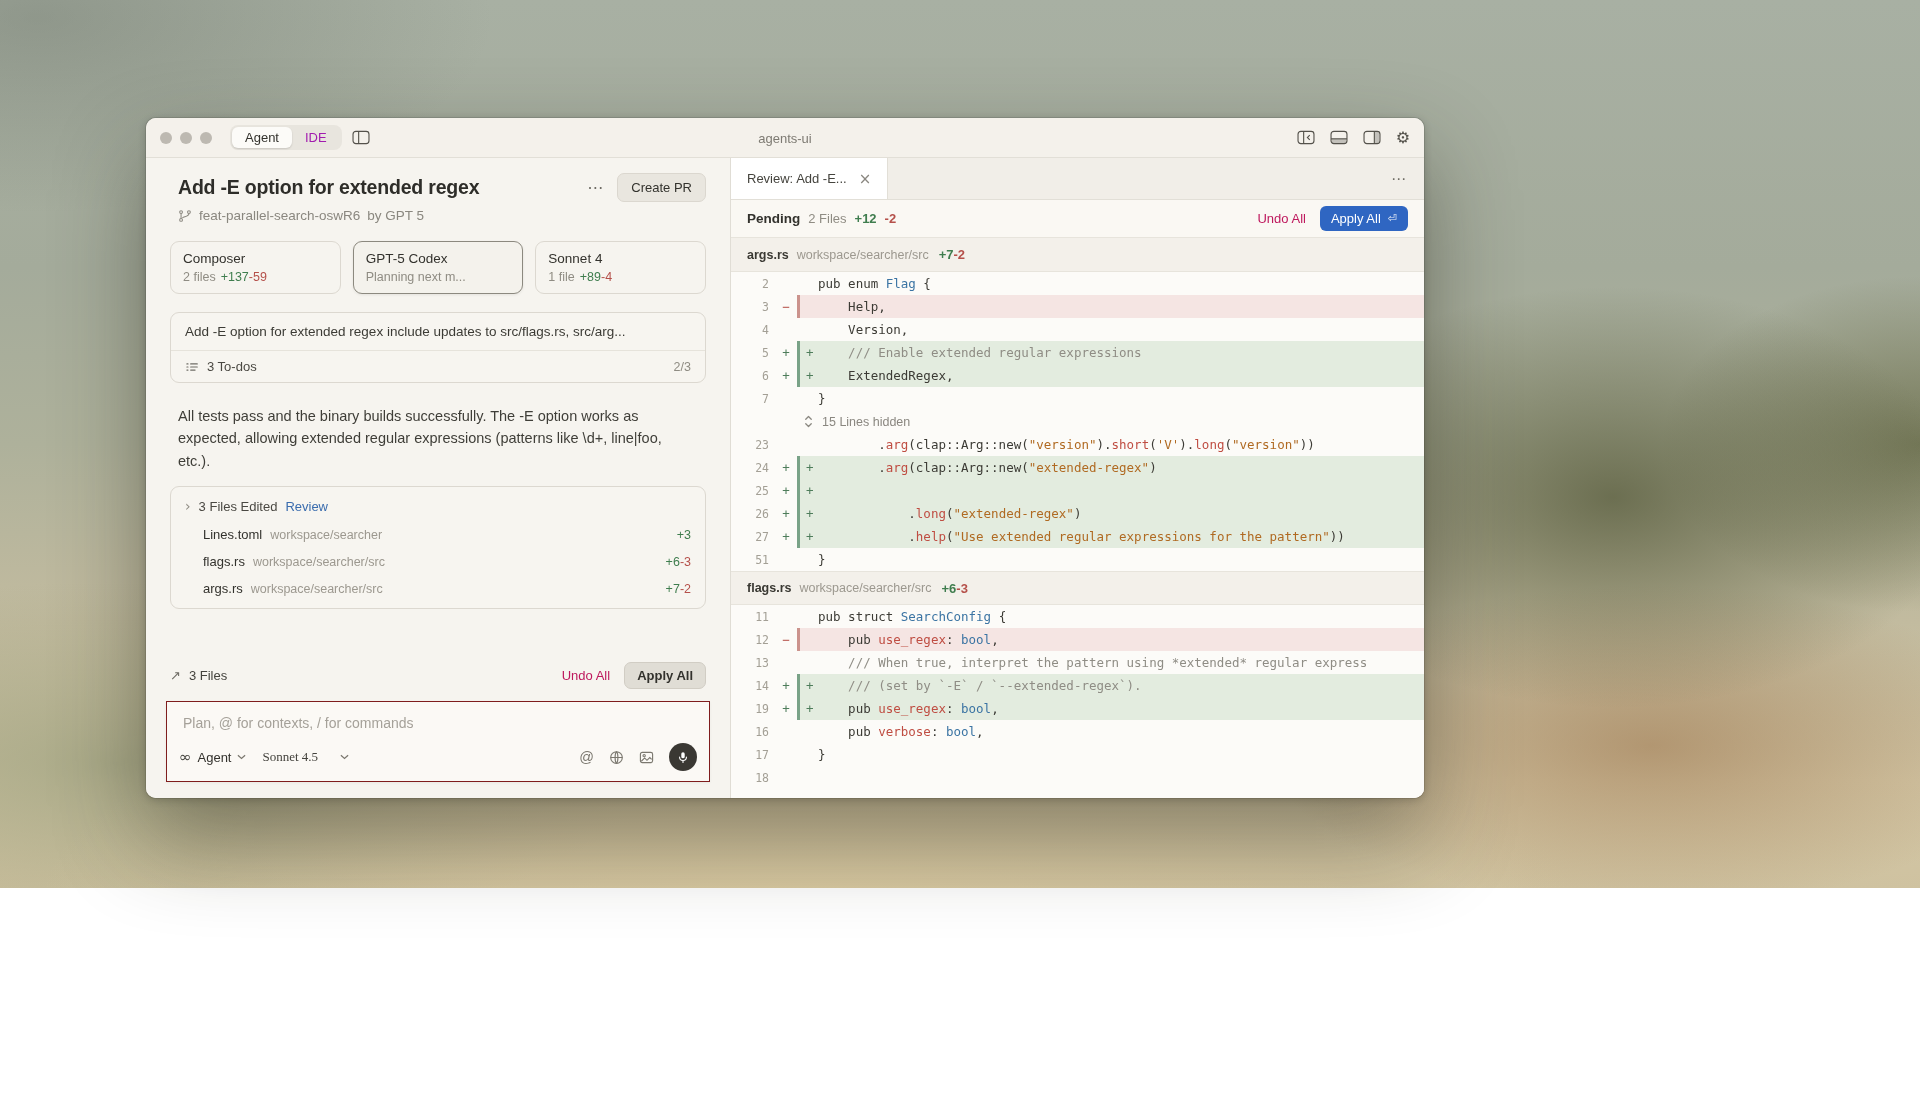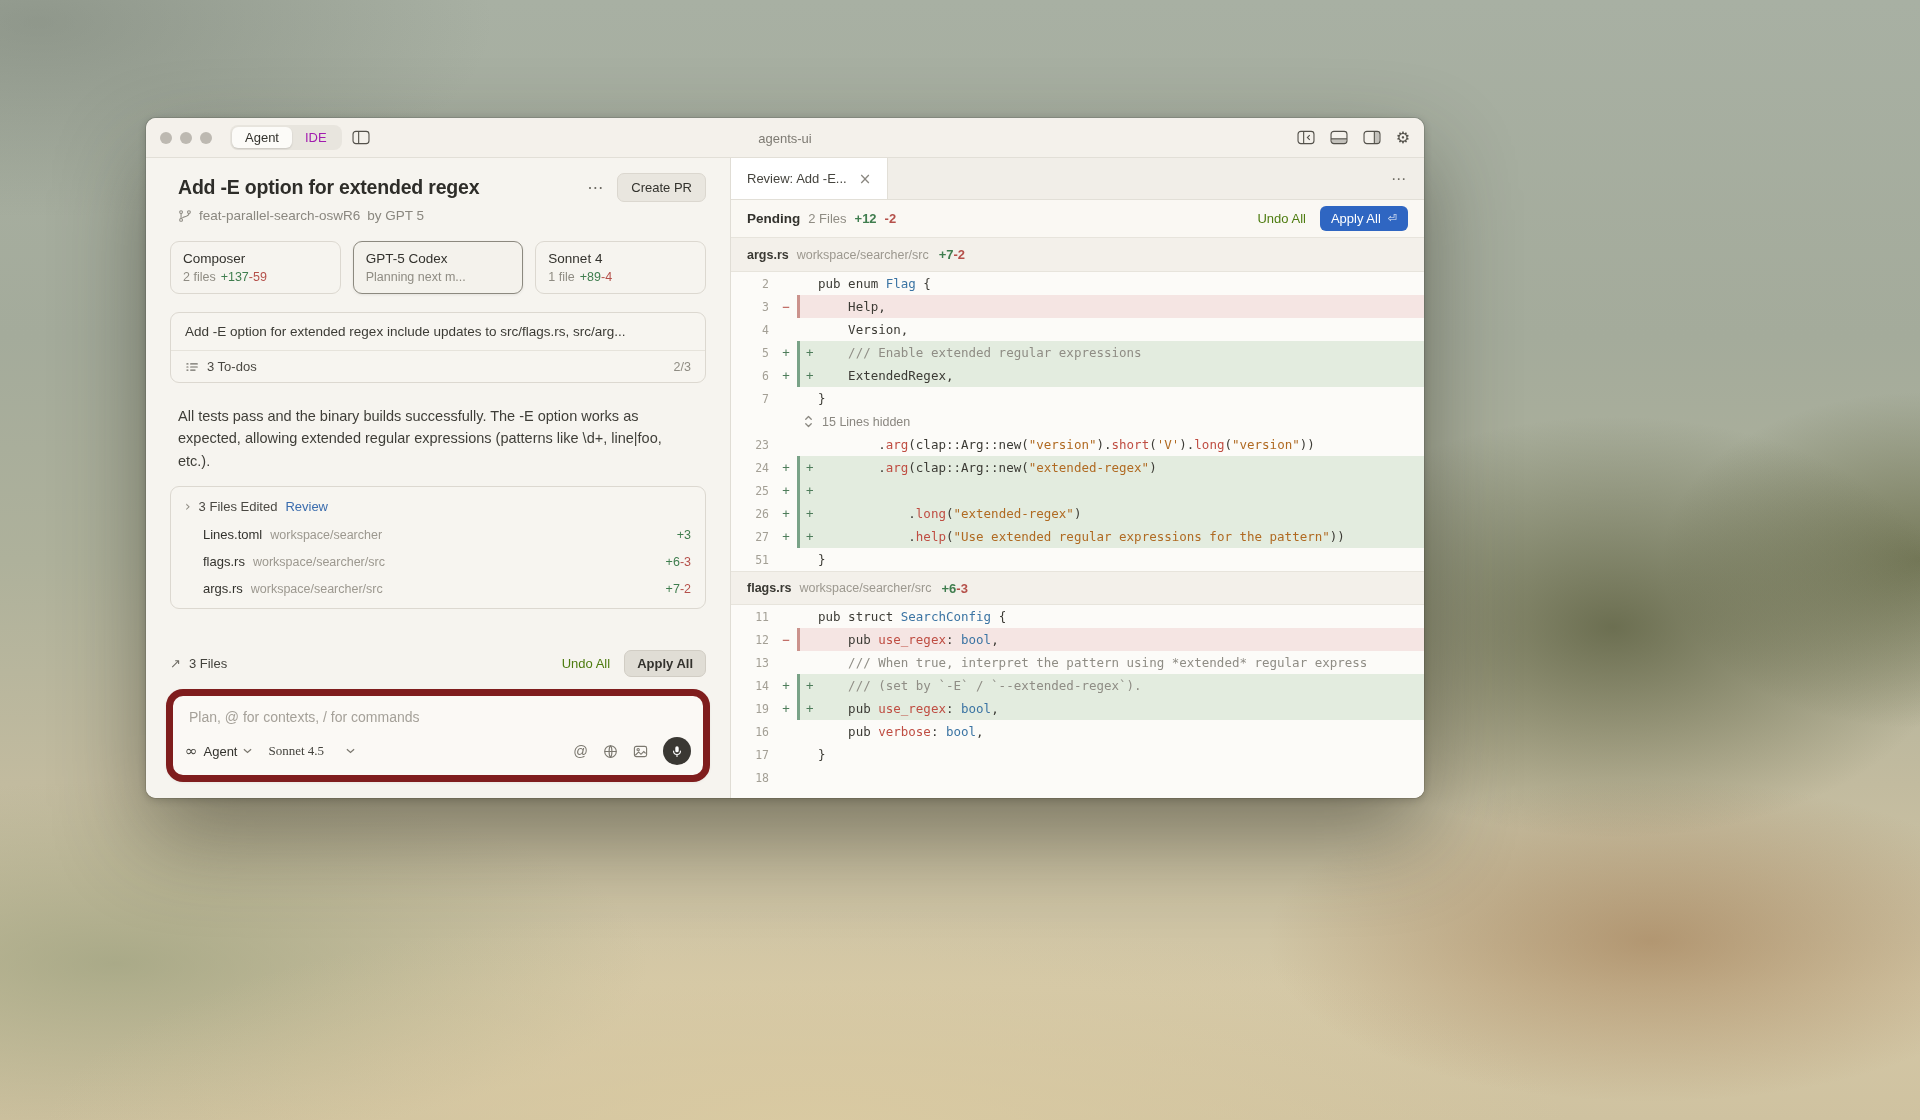--- a/index.html
+++ b/index.html
@@ -1,21 +1,21 @@
 <!DOCTYPE html>
 <html><head>
 <meta charset="utf-8">
 <style>
   *{margin:0;padding:0;box-sizing:border-box;}
   html,body{width:1920px;height:1120px;overflow:hidden;}
   body{font-family:"Liberation Sans",sans-serif;color:#33322d;}
   .glyph{font-family:"DejaVu Sans",sans-serif;}
 
   
-  .desktop{position:relative;width:1920px;height:1120px;
+  .desktop{position:relative;width:1920px;height:888px;
     background:
       radial-gradient(560px 340px at 84% 56%, rgba(80,84,52,.72), rgba(80,84,52,0) 62%),
       radial-gradient(430px 280px at 100% 50%, rgba(92,96,60,.70), rgba(92,96,60,0) 60%),
       radial-gradient(620px 260px at 86% 84%, rgba(148,104,62,.50), rgba(148,104,62,0) 62%),
       radial-gradient(1100px 340px at 42% 102%, rgba(219,203,162,.92), rgba(219,203,162,0) 70%),
       radial-gradient(820px 280px at 6% 86%, rgba(156,160,126,.75), rgba(156,160,126,0) 65%),
       radial-gradient(700px 300px at 2% 2%, rgba(98,106,96,.35), rgba(98,106,96,0) 65%),
       linear-gradient(180deg,#a8b0a3 0%,#a4ab9b 30%,#aeb19b 50%,#c2bb9f 70%,#d4c8a7 88%,#cfc2a0 100%);
   }
 
@@ -70,24 +70,24 @@
   .fb-row{display:flex;align-items:baseline;gap:8px;padding:6px 14px 6px 32px;font-size:13px;}
   .fb-name{color:#33322d;}
   .fb-path{color:#9c988f;font-size:12.5px;flex:1;white-space:nowrap;overflow:hidden;}
   .fb-stats{font-size:12.5px;font-weight:500;display:flex;}
 
   .ap-spacer{flex:1;}
   .ap-footer{display:flex;align-items:center;gap:8px;padding:0 24px;height:40px;font-size:13px;color:#44433d;}
   .arrow-glyph{color:#6f6c65;font-size:13px;}
   .footer-files{font-weight:500;}
   .footer-spacer{flex:1;}
-  .text-btn{font-size:13px;color:#4d7c0f;font-weight:500;background:none;border:none;margin-right:6px;text-align:center;}
+  .text-btn{font-size:13px;color:#be185d;font-weight:500;background:none;border:none;margin-right:6px;text-align:center;}
   .btn-gray{background:#e0ddd5;border:1px solid #d1cdc4;border-radius:7px;padding:5px 12px;font-size:13px;font-weight:600;color:#33322d;}
 
-  .composer{margin:6px 20px 16px;border:7px solid #7f1d1d;border-radius:17px;background:#fbf9f5;box-shadow:0 1px 3px rgba(0,0,0,.05);}
+  .composer{margin:6px 20px 16px;border:1px solid #7f1d1d;border-radius:0;background:#fbf9f5;box-shadow:0 1px 3px rgba(0,0,0,.05);}
   .composer-input{display:block;width:100%;padding:13px 16px 4px;font-size:14px;color:#3c3b35;background:none;border:none;outline:none;font-family:"Liberation Sans",sans-serif;}
   .composer-input::placeholder{color:#a5a199;}
   .composer-controls{display:flex;align-items:center;gap:16px;padding:8px 12px 10px;}
   .mode-pill{display:flex;align-items:center;gap:6px;font-size:13px;color:#33322d;font-weight:500;background:none;border:none;}
   .inf{font-size:15px;color:#44433d;}
   .model-select{display:flex;align-items:center;gap:22px;font-size:13px;color:#44433d;background:none;border:none;font-family:Liberation Serif, serif;}
   .comp-icons{margin-left:auto;display:flex;align-items:center;gap:15px;color:#7b786f;}
   .at-glyph{font-size:14.5px;color:#7b786f;}
   .mic-btn{width:28px;height:28px;border-radius:50%;background:#3a3833;display:flex;align-items:center;justify-content:center;border:none;}
 

